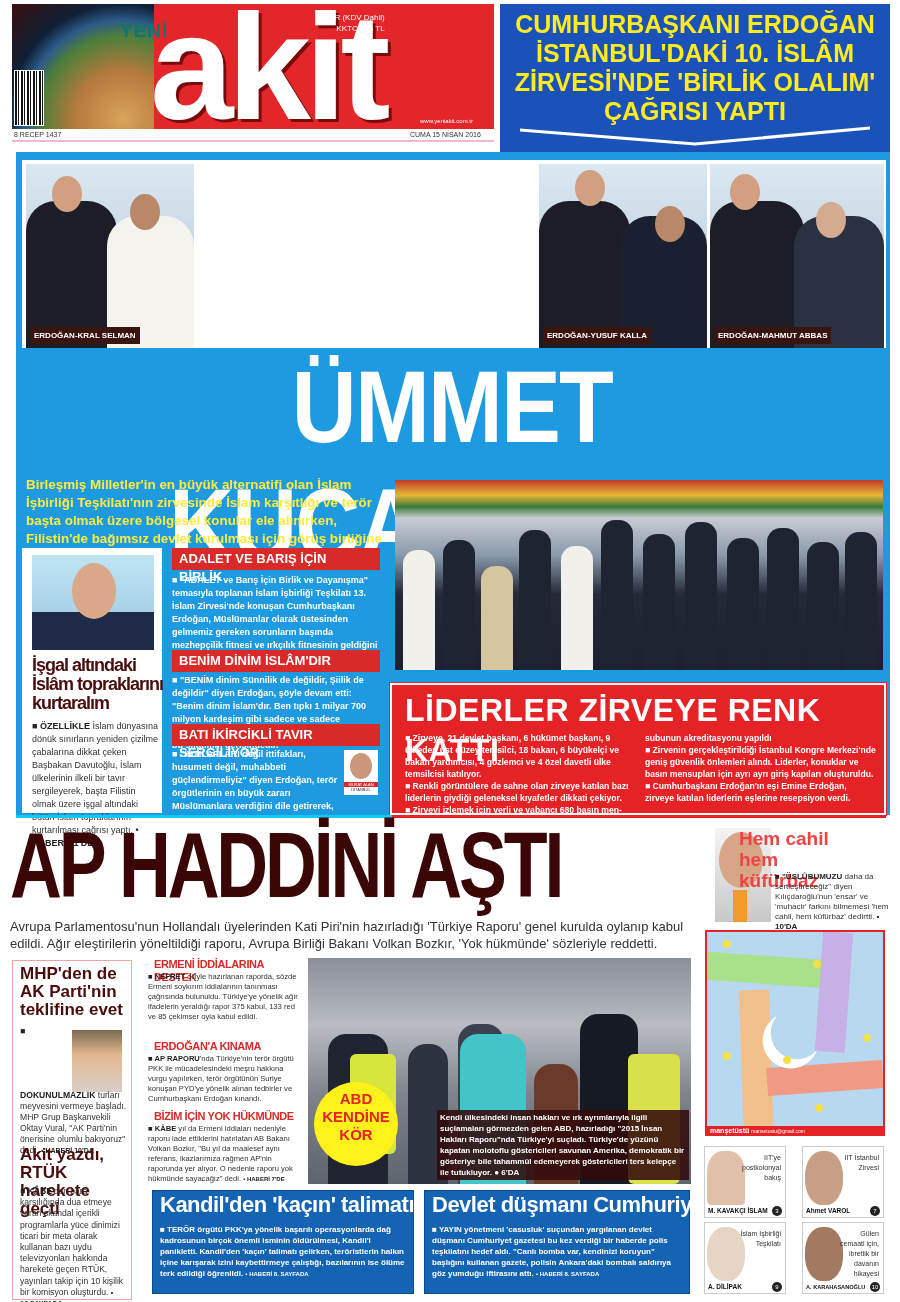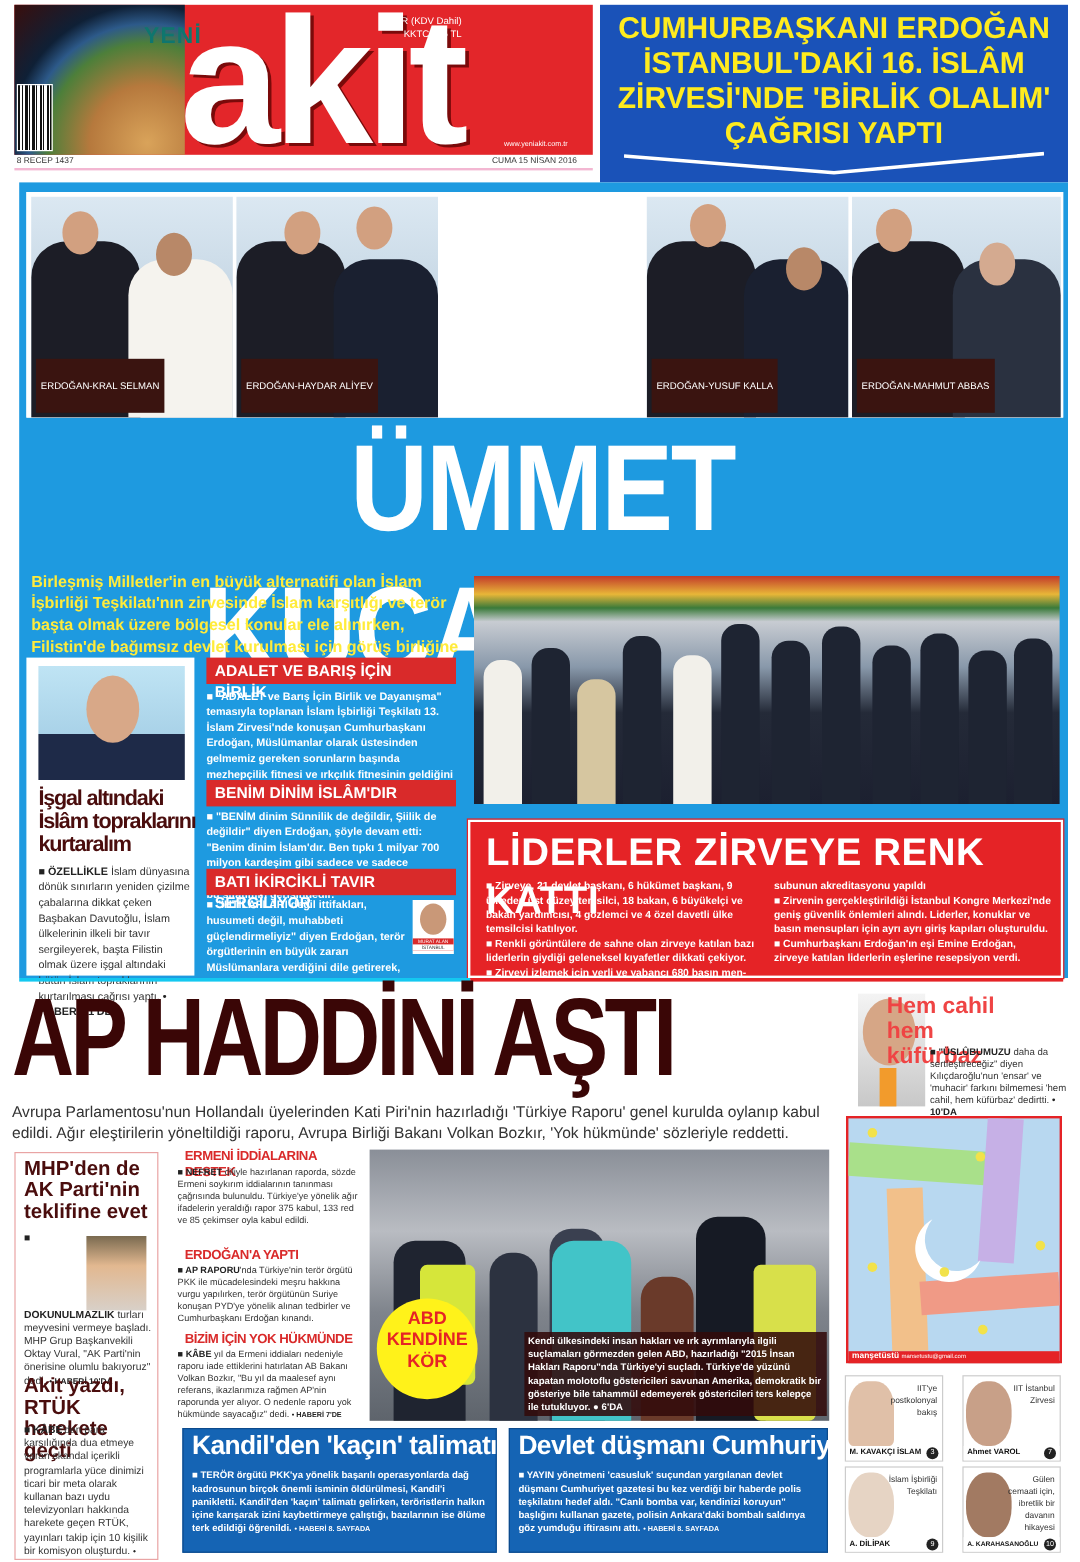--- a/index.html
+++ b/index.html
@@ -20,21 +20,21 @@
 #topbox{left:500px;top:4px;width:390px;height:148px;background:#1a52b8}
 #toptext{left:505px;top:10px;width:380px;text-align:center;color:#ffeb1e;font-weight:bold;font-size:25px;line-height:29px}
 #topchev{left:520px;top:126px;width:350px;height:20px}
 
 #bluemain{left:16px;top:152px;width:874px;height:663px;background:#1e9ae0}
 #photostrip{left:22px;top:160px;width:864px;height:188px;background:#fff;border:2px solid #fff}
 .ph{position:absolute;top:2px;height:184px;overflow:hidden;background:linear-gradient(180deg,#dbe8f2 0,#c9d9e6 40%,#b8c8d6 100%)}
 .ph .p1{position:absolute;bottom:0;width:54%;height:80%;background:#1c1d26;border-radius:30px 30px 0 0}
 .ph .p2{position:absolute;bottom:0;right:0;width:52%;height:72%;background:#1a2030;border-radius:30px 30px 0 0}
 .ph .h{position:absolute;width:30px;height:36px;border-radius:50%;background:#d2a080}
-.ph .cap{position:absolute;left:4px;bottom:4px;background:#3a1410;color:#fff;font-size:8px;font-weight:normal;padding:18px 4px}
+.ph .cap{position:absolute;left:4px;bottom:4px;background:#3a1410;color:#fff;font-size:8px;font-weight:bold;padding:4px 4px}
 #ummet{left:22px;top:348px;width:860px;height:118px;color:#fff;font-weight:bold;font-size:102px;line-height:118px;letter-spacing:-2px;text-align:center;transform:scaleX(0.88);transform-origin:center}
 #lead{left:26px;top:476px;width:360px;color:#ffeb3b;font-weight:bold;font-size:13.4px;line-height:18px}
 #crowd{left:395px;top:480px;width:488px;height:190px;background:linear-gradient(180deg,#c23a2a 0,#e8b638 8%,#3a7a3a 14%,#c8ccd2 20%,#8898aa 40%,#242a38 60%,#1c2030 100%)}
 .crow{position:absolute;width:32px;height:110px;bottom:0;background:#1e2432;border-radius:14px 14px 0 0}
 .crow.w{background:#f2f0ea}
 .crow.g{background:#d6c6a0}
 
 #davbox{left:22px;top:548px;width:140px;height:265px;background:#fff}
 #davphoto{left:32px;top:555px;width:122px;height:95px;background:linear-gradient(180deg,#bfe4f4 0,#a9d2e8 60%,#1e2a48 60%,#1e2a48 100%)}
 #davhead{left:72px;top:563px;width:44px;height:56px;border-radius:50%;background:#d8a888}
@@ -104,40 +104,33 @@
 <div class="abs" id="price">
   <div>75 KR (KDV Dahil)</div>
   <div>KKTC: 1.5 TL</div>
 </div>
 <div class="abs" id="web">www.yeniakit.com.tr</div>
 <div class="abs" id="hijri">8 RECEP 1437</div>
 <div class="abs" id="date">CUMA 15 NİSAN 2016</div>
 <div class="abs" id="pinkline"></div>
 
 <div class="abs" id="topbox"></div>
-<div class="abs" id="toptext">CUMHURBAŞKANI ERDOĞAN İSTANBUL'DAKİ 16. İSLÂM ZİRVESİ'NDE 'BİRLİK OLALIM' ÇAĞRISI YAPTI</div>
+<div class="abs" id="toptext">CUMHURBAŞKANI ERDOĞAN İSTANBUL'DAKİ 10. İSLÂM ZİRVESİ'NDE 'BİRLİK OLALIM' ÇAĞRISI YAPTI</div>
 <svg class="abs" id="topchev" viewBox="0 0 350 20">
     <polyline points="0,4 175,18 350,2" fill="none" stroke="#fff" stroke-width="3"></polyline>
   </svg>
 
 <div class="abs" id="bluemain"></div>
 <div class="abs" id="photostrip">
   <div class="ph" style="left:2px;width:168px">
     <div class="p1" style="left:0"></div>
       <div class="p2" style="background:#f5f3ee"></div>
     <div class="h" style="left:26px;top:12px"></div>
       <div class="h" style="left:104px;top:30px;background:#b88868"></div>
     <div class="cap">ERDOĞAN-KRAL SELMAN</div>
-  </div>
-  <div class="ph" style="left:173px;width:168px">
-    <div class="p1" style="left:0"></div>
-      <div class="p2"></div>
-    <div class="h" style="left:40px;top:12px"></div>
-      <div class="h" style="left:100px;top:8px"></div>
-    <div class="cap">ERDOĞAN-HAYDAR ALİYEV</div>
   </div>
   <div class="ph" style="left:686px;width:174px">
     <div class="p1" style="left:0"></div>
       <div class="p2" style="background:#2a3140"></div>
     <div class="h" style="left:20px;top:10px"></div>
       <div class="h" style="left:106px;top:38px;background:#d4aa90"></div>
     <div class="cap">ERDOĞAN-MAHMUT ABBAS</div>
   </div>
   <div class="ph" style="left:515px;width:168px">
     <div class="p1" style="left:0"></div>
@@ -208,21 +201,21 @@
 
 <div class="abs" id="mhpbox"></div>
 <div class="abs" id="mhptitle">MHP'den de AK Parti'nin teklifine evet</div>
 <div class="abs" id="mhpphoto"></div>
 <div class="abs" id="mhptext"><div style="float:right;width:54px;height:64px"></div><b class="k">■ DOKUNULMAZLIK</b> <span>turları meyvesini vermeye başladı. MHP Grup Başkanvekili Oktay Vural, "AK Parti'nin önerisine olumlu bakıyoruz" dedi.</span> <b class="k" style="font-size:7px">• HABERİ 10'DA</b></div>
 <div class="abs" id="akittitle">Akit yazdı, RTÜK harekete geçti</div>
 <div class="abs" id="akittext"><b class="k">■ KÂBE</b><span>'den para karşılığında dua etmeye varan skandal içerikli programlarla yüce dinimizi ticari bir meta olarak kullanan bazı uydu televizyonları hakkında harekete geçen RTÜK, yayınları takip için 10 kişilik bir komisyon oluşturdu.</span> <b class="k" style="font-size:7px">• 12.SAYFADA</b></div>
 
 <div class="colhd" style="left:154px;top:958px;width:150px">ERMENİ İDDİALARINA DESTEK</div>
 <div class="coltx" style="left:148px;top:972px;width:156px"><b class="k">■ NEFRET</b> <span>diliyle hazırlanan raporda, sözde Ermeni soykırım iddialarının tanınması çağrısında bulunuldu. Türkiye'ye yönelik ağır ifadelerin yeraldığı rapor 375 kabul, 133 red ve 85 çekimser oyla kabul edildi.</span></div>
-<div class="colhd" style="left:154px;top:1040px;width:150px">ERDOĞAN'A YAPTI</div>
+<div class="colhd" style="left:154px;top:1040px;width:150px">ERDOĞAN'A KINAMA</div>
 <div class="coltx" style="left:148px;top:1054px;width:156px"><b class="k">■ AP RAPORU</b><span>'nda Türkiye'nin terör örgütü PKK ile mücadelesindeki meşru hakkına vurgu yapılırken, terör örgütünün Suriye konuşan PYD'ye yönelik alınan tedbirler ve Cumhurbaşkanı Erdoğan kınandı.</span></div>
 <div class="colhd" style="left:154px;top:1110px;width:150px">BİZİM İÇİN YOK HÜKMÜNDE</div>
 <div class="coltx" style="left:148px;top:1124px;width:156px"><b class="k">■ KÂBE</b> <span>yıl da Ermeni iddiaları nedeniyle raporu iade ettiklerini hatırlatan AB Bakanı Volkan Bozkır, "Bu yıl da maalesef aynı referans, ikazlarımıza rağmen AP'nin raporunda yer alıyor. O nedenle raporu yok hükmünde sayacağız" dedi.</span> <b class="k" style="font-size:6px">• HABERİ 7'DE</b></div>
 
 <div class="abs" id="protest">
   <div class="fig" style="left:20px;width:60px;height:150px;background:#1f2430"></div>
   <div class="fig" style="left:42px;width:46px;height:100px;bottom:30px;background:#d6e63a;border-radius:6px"></div>
   <div class="fig" style="left:100px;width:40px;height:140px;background:#2c3240"></div>
   <div class="fig" style="left:150px;width:46px;height:160px;background:#3a4050"></div>
   <div class="fig" style="left:152px;width:66px;height:150px;background:#42c4c8"></div>

